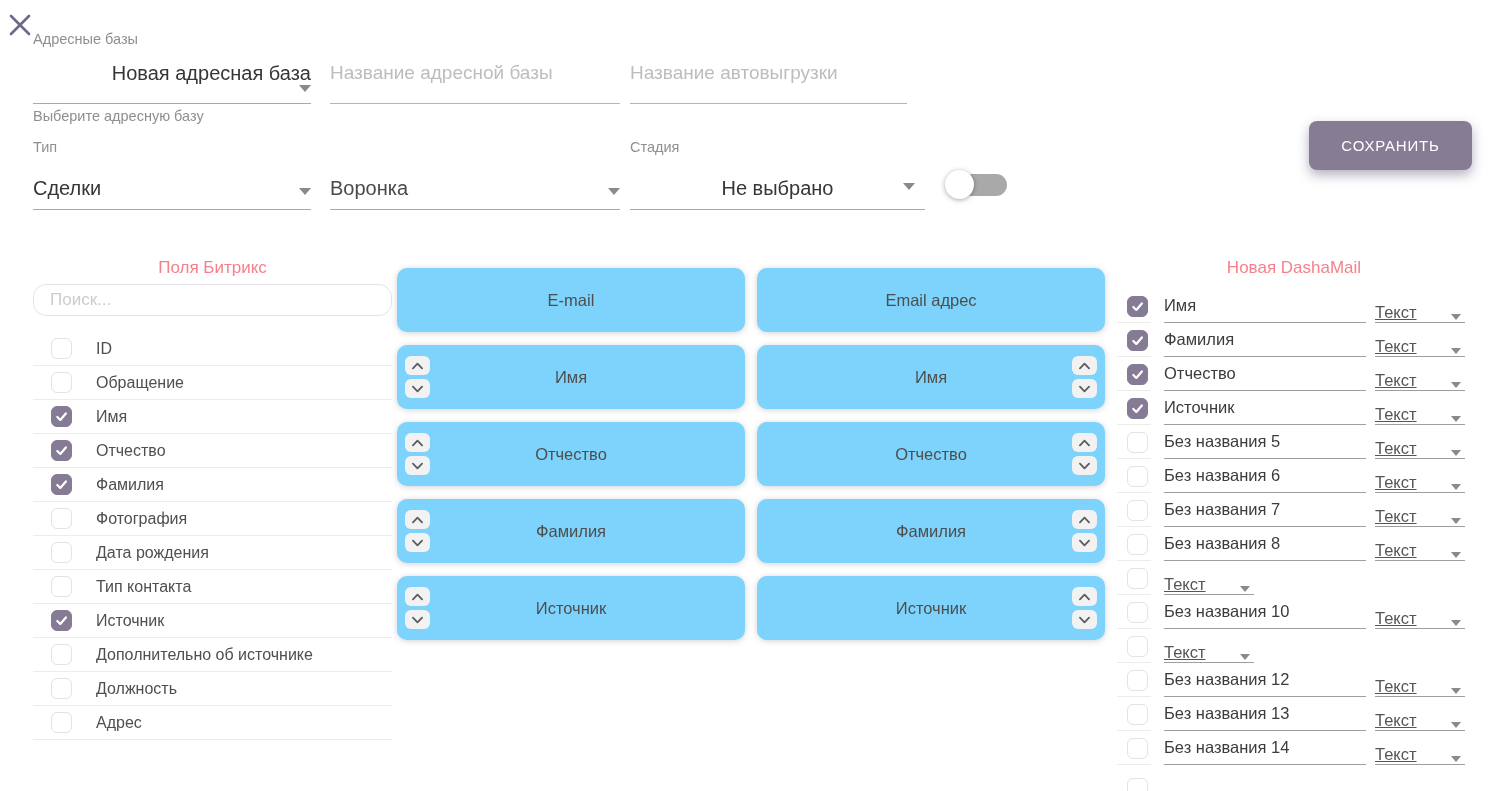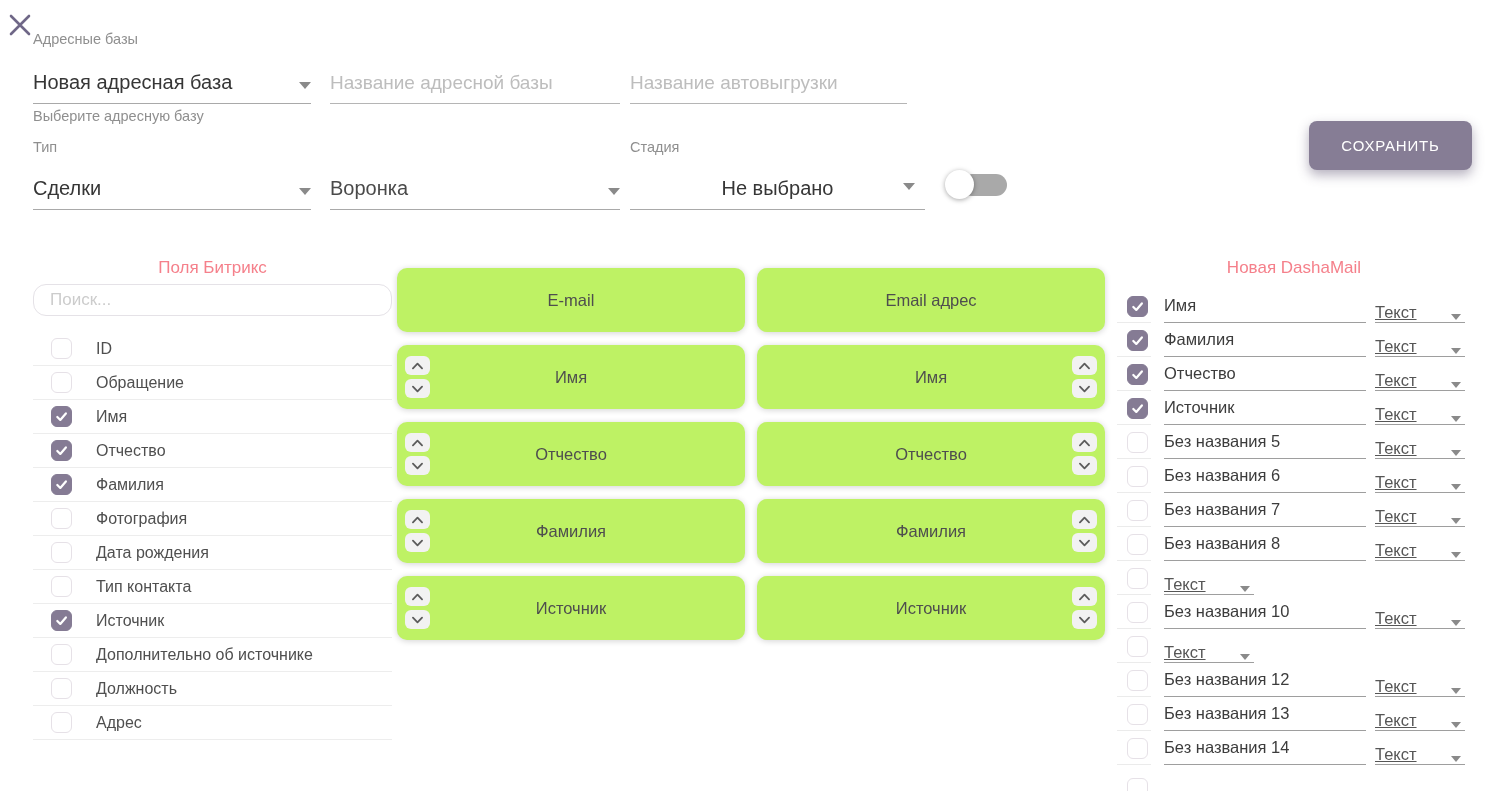--- a/index.html
+++ b/index.html
@@ -14,21 +14,21 @@
   .close-btn { position:absolute; left:6px; top:12px; width:28px; height:28px; cursor:pointer; background:none; border:none; }
   .close-btn svg { width:24px; height:24px; }
 
   .tiny-label { position:absolute; font-size:14.5px; color:#8f8f8f; }
   .lbl-section { left:33px; top:31px; }
   .lbl-helper  { left:33px; top:108px; }
   .lbl-type    { left:33px; top:139px; }
   .lbl-stage   { left:630px; top:139px; }
 
   .field { position:absolute; height:42px; border-bottom:1px solid #a9a9a9; display:flex; align-items:flex-end; padding-bottom:9px; }
-  .row1 { top:62px; }
+  .row1 { top:62px;flex-direction:column; }
   .row2 { top:168px; }
   .f-base   { left:33px;  width:278px; }
   .f-name   { left:330px; width:290px; border-bottom-color:#b5b5b5; }
   .f-auto   { left:630px; width:277px; border-bottom-color:#b5b5b5; }
   .f-type   { left:33px;  width:278px; }
   .f-funnel { left:330px; width:290px; }
   .f-stage  { left:630px; width:295px; }
 
   .select { cursor:pointer; justify-content:space-between; }
   .select .val { font-size:20px; color:#363636; white-space:nowrap; }
@@ -68,21 +68,21 @@
 
   .cb { width:21px; height:21px; border-radius:6px; border:1px solid #e6e1e7; background:#ffffff; flex:none;
         display:flex; align-items:center; justify-content:center; }
   .cb svg { display:none; width:13px; height:13px; }
   .cb.checked { background:#857b94; border-color:#857b94; }
   .cb.checked svg { display:block; }
 
   
   .cards { position:absolute; top:268px; width:348px; }
   .cards-a { left:397px; } .cards-b { left:757px; }
-  .card { position:relative; height:64px; margin-bottom:13px; background:#bef264; border-radius:10px;
+  .card { position:relative; height:64px; margin-bottom:13px; background:#7dd3fc; border-radius:10px;
           box-shadow:0 1px 6px rgba(0,0,0,0.18); display:flex; align-items:center; justify-content:center; }
   .card .clabel { font-size:16.5px; font-weight:500; color:#4e4e4e; }
   .movers { position:absolute; top:50%; transform:translateY(-50%); display:flex; flex-direction:column; gap:4px; }
   .cards-a .movers { left:8px; } .cards-b .movers { right:8px; }
   .mover { width:25px; height:19px; border:none; border-radius:6px; background:#f2f2f2; cursor:pointer;
            display:flex; align-items:center; justify-content:center; padding:0; }
   .mover svg { width:13px; height:10px; }
 
   
   .dm-col { position:absolute; left:1123px; top:258px; width:342px; }

